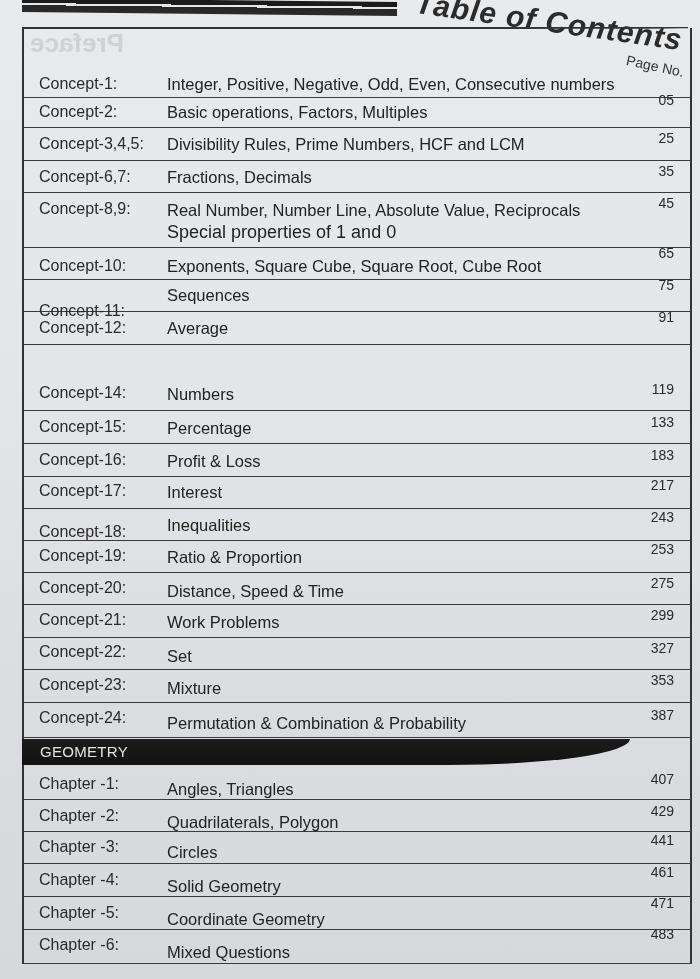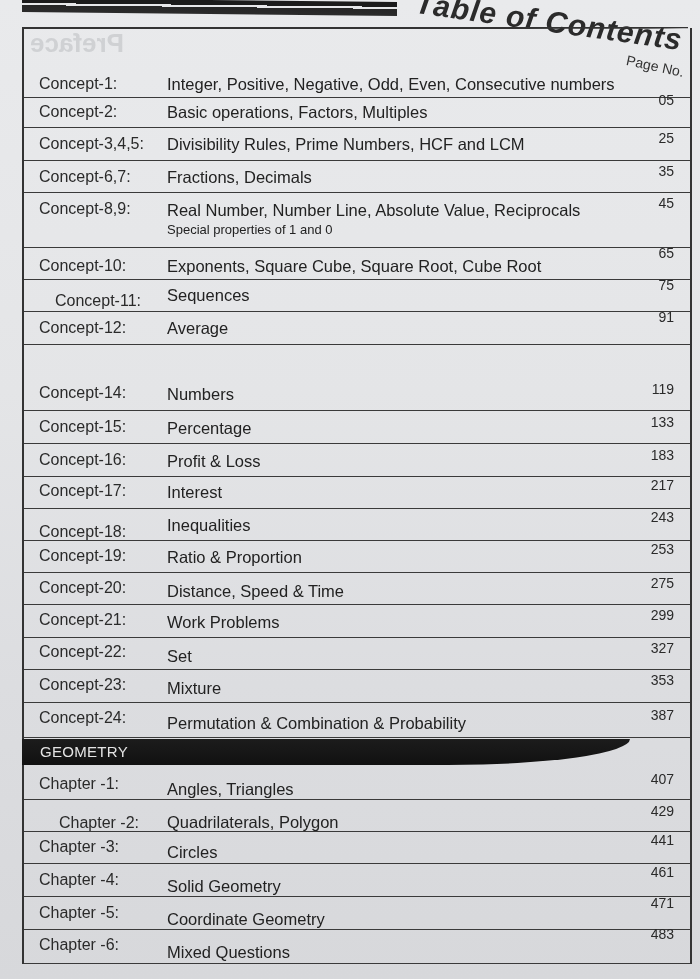--- a/index.html
+++ b/index.html
@@ -88,21 +88,21 @@
     position: absolute;
     left: 143px;
     font-size: 16.5px;
     color: #222;
     white-space: nowrap;
     line-height: 22px;
   }
   .row .topic2 {
     position: absolute;
     left: 143px;
-    font-size: 13px;
+    font-size: 18px;
     color: #222;
     white-space: nowrap;
   }
   .row .pg {
     position: absolute;
     right: 16px;
     font-size: 14px;
     color: #2a2a2a;
     text-align: right;
   }
@@ -162,21 +162,21 @@
       <span class="topic" style="top:6px;">Real Number, Number Line, Absolute Value, Reciprocals</span>
       <span class="topic2" style="top:29px;">Special properties of 1 and 0</span>
       <span class="pg" style="top:2px;">45</span>
     </div>
     <div class="row" style="top:220px; height:32px;">
       <span class="label" style="top:9px;">Concept-10:</span>
       <span class="topic" style="top:7px;">Exponents, Square Cube, Square Root, Cube Root</span>
       <span class="pg" style="top:-3px;">65</span>
     </div>
     <div class="row" style="top:252px; height:32px;">
-      <span class="label" style="top:12px;margin-left:16px;">Concept-11:</span>
+      <span class="label" style="top:22px;">Concept-11:</span>
       <span class="topic" style="top:4px;">Sequences</span>
       <span class="pg" style="top:-3px;">75</span>
     </div>
     <div class="row" style="top:284px; height:33px;">
       <span class="label" style="top:7px;">Concept-12:</span>
       <span class="topic" style="top:5px;">Average</span>
       <span class="pg" style="top:-3px;">91</span>
     </div>
     <div class="row" style="top:350px; height:33px;">
       <span class="label" style="top:6px;">Concept-14:</span>
@@ -238,21 +238,21 @@
     <div class="section-bar" style="top:711px;">
       <span class="section-label">GEOMETRY</span>
     </div>
 
     <div class="row ch" style="top:739px; height:33px;">
       <span class="label" style="top:8px;">Chapter -1:</span>
       <span class="topic" style="top:11px;">Angles, Triangles</span>
       <span class="pg" style="top:4px;">407</span>
     </div>
     <div class="row ch" style="top:772px; height:32px;">
-      <span class="label" style="top:14px;margin-left:20px;">Chapter -2:</span>
+      <span class="label" style="top:7px;">Chapter -2:</span>
       <span class="topic" style="top:11px;">Quadrilaterals, Polygon</span>
       <span class="pg" style="top:3px;">429</span>
     </div>
     <div class="row ch" style="top:804px; height:32px;">
       <span class="label" style="top:6px;">Chapter -3:</span>
       <span class="topic" style="top:9px;">Circles</span>
       <span class="pg" style="top:0px;">441</span>
     </div>
     <div class="row ch" style="top:836px; height:33px;">
       <span class="label" style="top:7px;">Chapter -4:</span>

